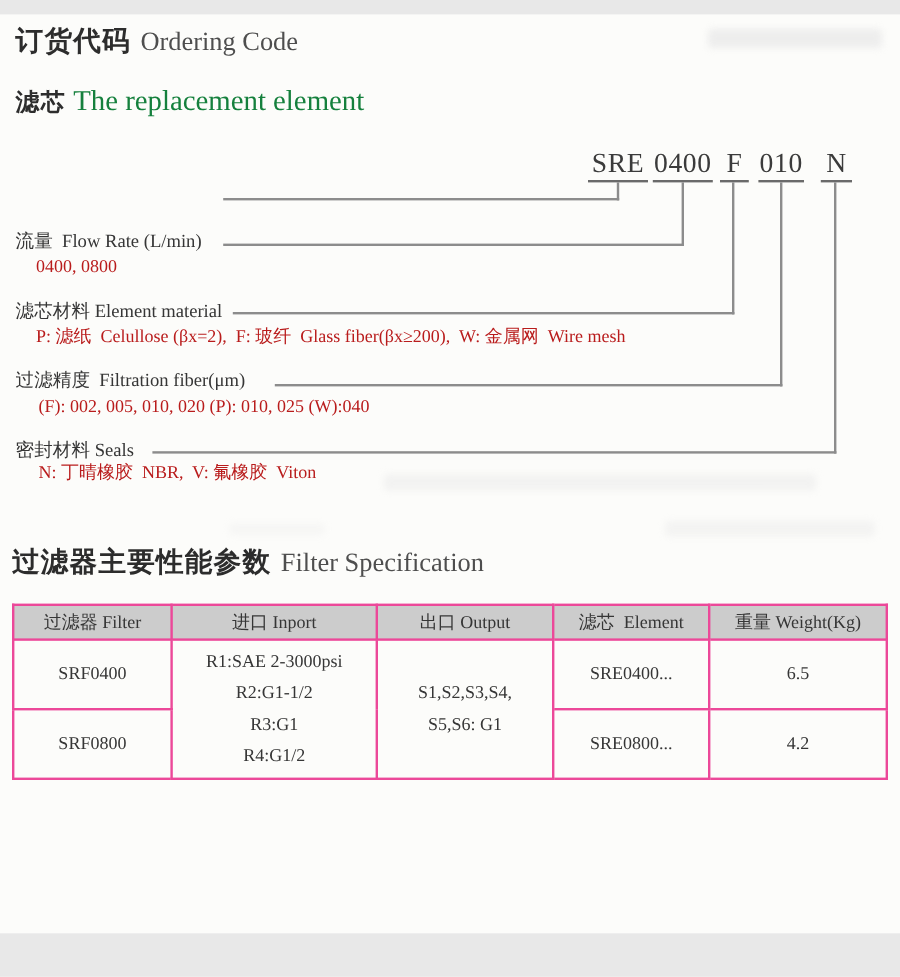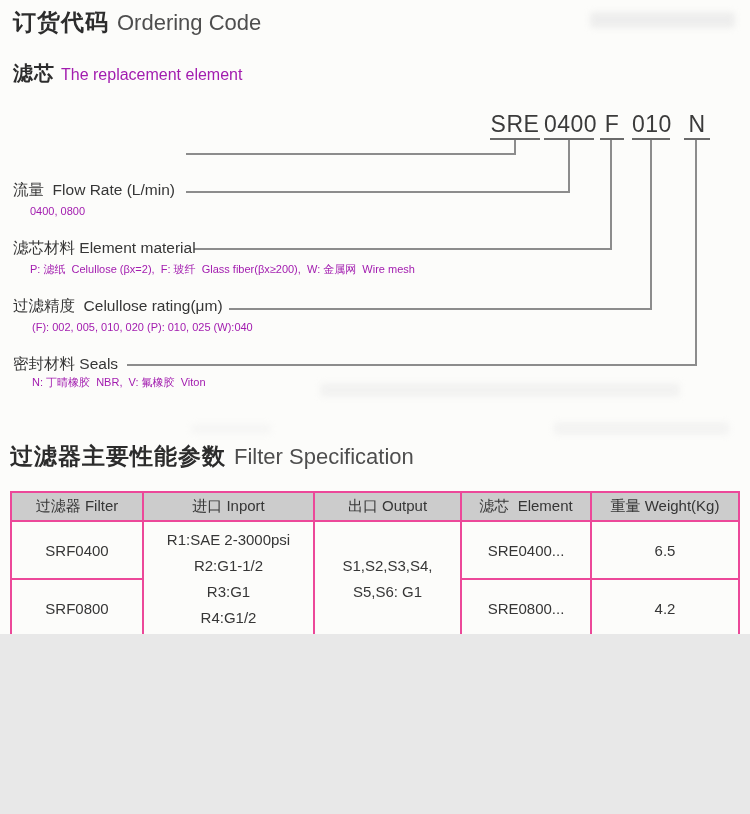--- a/index.html
+++ b/index.html
@@ -1,44 +1,45 @@
 <!DOCTYPE html>
 <html><head>
 <meta charset="utf-8">
 <style>
   html,body{margin:0;padding:0;background:#e8e8e8;}
   .page{
     position:relative;
-    width:750px;height:634px;
+    width:750px;height:766px;
     background:#fcfcfa;
-    font-family:Liberation Sans, sans-serif;
+    font-family:Liberation Serif, serif;
     color:#3a3a3a;
     overflow:hidden;
+    margin-top:12px;
   }
   .abs{position:absolute;}
   .ws{white-space:pre-wrap;}
 
   
   .title-zh{font-weight:bold;color:#2d2d2d;font-size:23px;letter-spacing:1px;}
   .title-en{color:#4e4e4e;font-size:22px;margin-left:8px;}
   .sub-zh{font-weight:bold;color:#2d2d2d;font-size:20px;letter-spacing:1px;}
-  .sub-en{color:#a21caf;font-size:16px;margin-left:6px;}
+  .sub-en{color:#15803d;font-size:24px;margin-left:6px;}
   .sec-zh{font-weight:bold;color:#2c2c2c;font-size:23px;letter-spacing:1px;}
   .sec-en{color:#4e4e4e;font-size:22px;margin-left:8px;}
 
   
   .code-seg{
     position:absolute;top:112px;height:24px;line-height:24px;
     font-size:23px;color:#3b3b3b;text-align:center;
     border-bottom:2px solid #6a6a6a;padding-bottom:2px;letter-spacing:0.5px;
   }
   .vline{position:absolute;width:2px;background:#8c8c8c;}
   .hline{position:absolute;height:2px;background:#8c8c8c;}
   .diag-label{position:absolute;font-size:15.5px;color:#363636;line-height:17px;}
-  .diag-sub{position:absolute;font-size:11px;color:#a21caf;line-height:17px;}
+  .diag-sub{position:absolute;font-size:15px;color:#b91c1c;line-height:17px;}
 
   
   .spec-table{
     position:absolute;left:10px;top:491px;
     border-collapse:collapse;table-layout:fixed;width:728px;
   }
   .spec-table th,.spec-table td{
     border:2px solid #ec4899;text-align:center;vertical-align:middle;
     font-size:15px;color:#363636;font-weight:normal;padding:0;
   }
@@ -88,21 +89,21 @@
   <div class="hline" style="left:229px;top:308px;width:423px;"></div>
   <div class="hline" style="left:127px;top:364px;width:570px;"></div>
 
 
   <div class="diag-label ws" style="left:13px;top:181px;">流量  Flow Rate (L/min)</div>
   <div class="diag-sub ws" style="left:30px;top:203px;">0400, 0800</div>
 
   <div class="diag-label ws" style="left:13px;top:239px;">滤芯材料 Element material</div>
   <div class="diag-sub ws" style="left:30px;top:261px;">P: 滤纸  Celullose (βx=2),  F: 玻纤  Glass fiber(βx≥200),  W: 金属网  Wire mesh</div>
 
-  <div class="diag-label ws" style="left:13px;top:297px;">过滤精度  Celullose rating(μm)</div>
+  <div class="diag-label ws" style="left:13px;top:297px;">过滤精度  Filtration fiber(μm)</div>
   <div class="diag-sub ws" style="left:32px;top:319px;">(F): 002, 005, 010, 020 (P): 010, 025 (W):040</div>
 
   <div class="diag-label ws" style="left:13px;top:355px;">密封材料 Seals</div>
   <div class="diag-sub ws" style="left:32px;top:374px;">N: 丁晴橡胶  NBR,  V: 氟橡胶  Viton</div>
 
   <div class="abs" style="left:10px;top:441px;">
     <span class="sec-zh ws">过滤器主要性能参数</span><span class="sec-en ws">Filter Specification</span>
   </div>
 
   <table class="spec-table">

